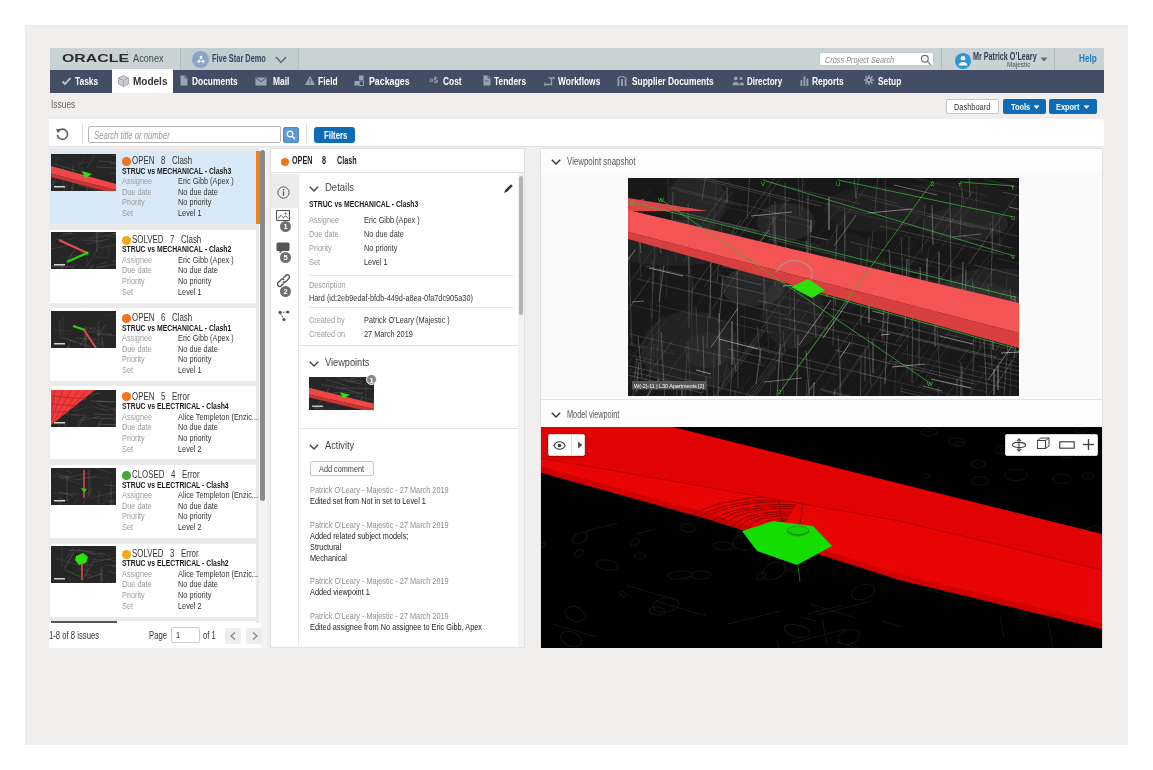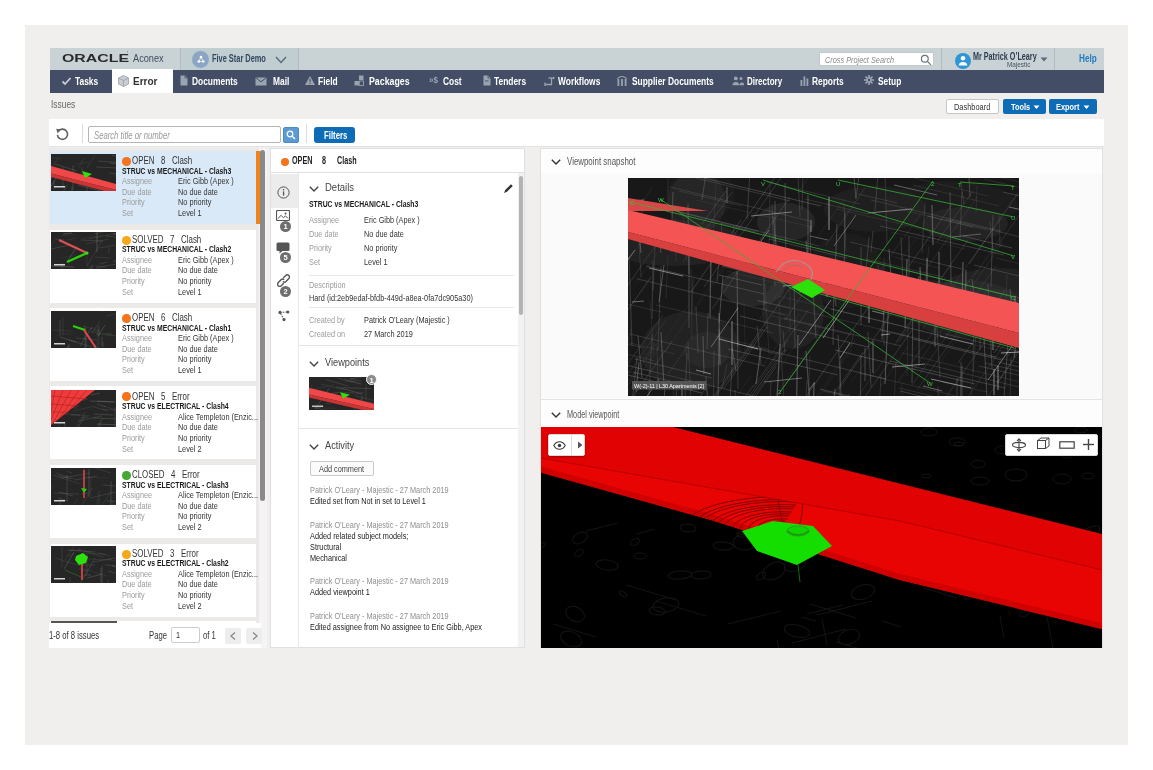--- a/index.html
+++ b/index.html
@@ -44,21 +44,21 @@
 <div class="a" style="left:50px;top:70px;width:1054px;height:23px;background:#434e66"></div>
 <div class="a" style="left:112px;top:69px;width:61px;height:24px;background:#fff"></div>
 <svg class="a" style="left:61px;top:77px" width="11" height="9" viewBox="0 0 11 9">
     <path d="M1.5 4.5L4 7L9.5 1" fill="none" stroke="#c7ccd4" stroke-width="1.8"></path>
   </svg>
 <div class="a t" style="left:74.5px;top:76px;font-size:10px;color:#fff;font-weight:bold;transform:scaleX(0.84);transform-origin:0 0;">Tasks</div>
 <svg class="a" style="left:118px;top:75px" width="11" height="12" viewBox="0 0 11 12">
     <path d="M5.5 0.5L10.5 3v6L5.5 11.5L0.5 9V3Z" fill="#c9cdd3" stroke="#9aa0aa" stroke-width="0.8"></path>
     <path d="M0.5 3L5.5 5.5L10.5 3M5.5 5.5V11.5" fill="none" stroke="#9aa0aa" stroke-width="0.8"></path>
   </svg>
-<div class="a t" style="left:133px;top:76px;font-size:10px;color:#333;font-weight:bold;">Error</div>
+<div class="a t" style="left:133px;top:76px;font-size:10px;color:#333;font-weight:bold;">Models</div>
 <svg class="a" style="left:179.5px;top:75px" width="8" height="11" viewBox="0 0 8 11">
     <path d="M0.5 0.5h4.5L7.5 3v7.5h-7Z" fill="#9aa3b0"></path>
     <path d="M5 0.5V3h2.5" fill="none" stroke="#434e66" stroke-width="0.8"></path>
   </svg>
 <div class="a t" style="left:192px;top:76px;font-size:10px;color:#fff;font-weight:bold;transform:scaleX(0.84);transform-origin:0 0;">Documents</div>
 <svg class="a" style="left:255px;top:77px" width="12" height="9" viewBox="0 0 12 9">
     <rect x="0.5" y="0.5" width="11" height="8" fill="#9aa3b0"></rect>
     <path d="M0.5 0.5L6 4.8L11.5 0.5" fill="none" stroke="#434e66" stroke-width="1"></path>
   </svg>
 <div class="a t" style="left:272.5px;top:76px;font-size:10px;color:#fff;font-weight:bold;transform:scaleX(0.84);transform-origin:0 0;">Mail</div>

